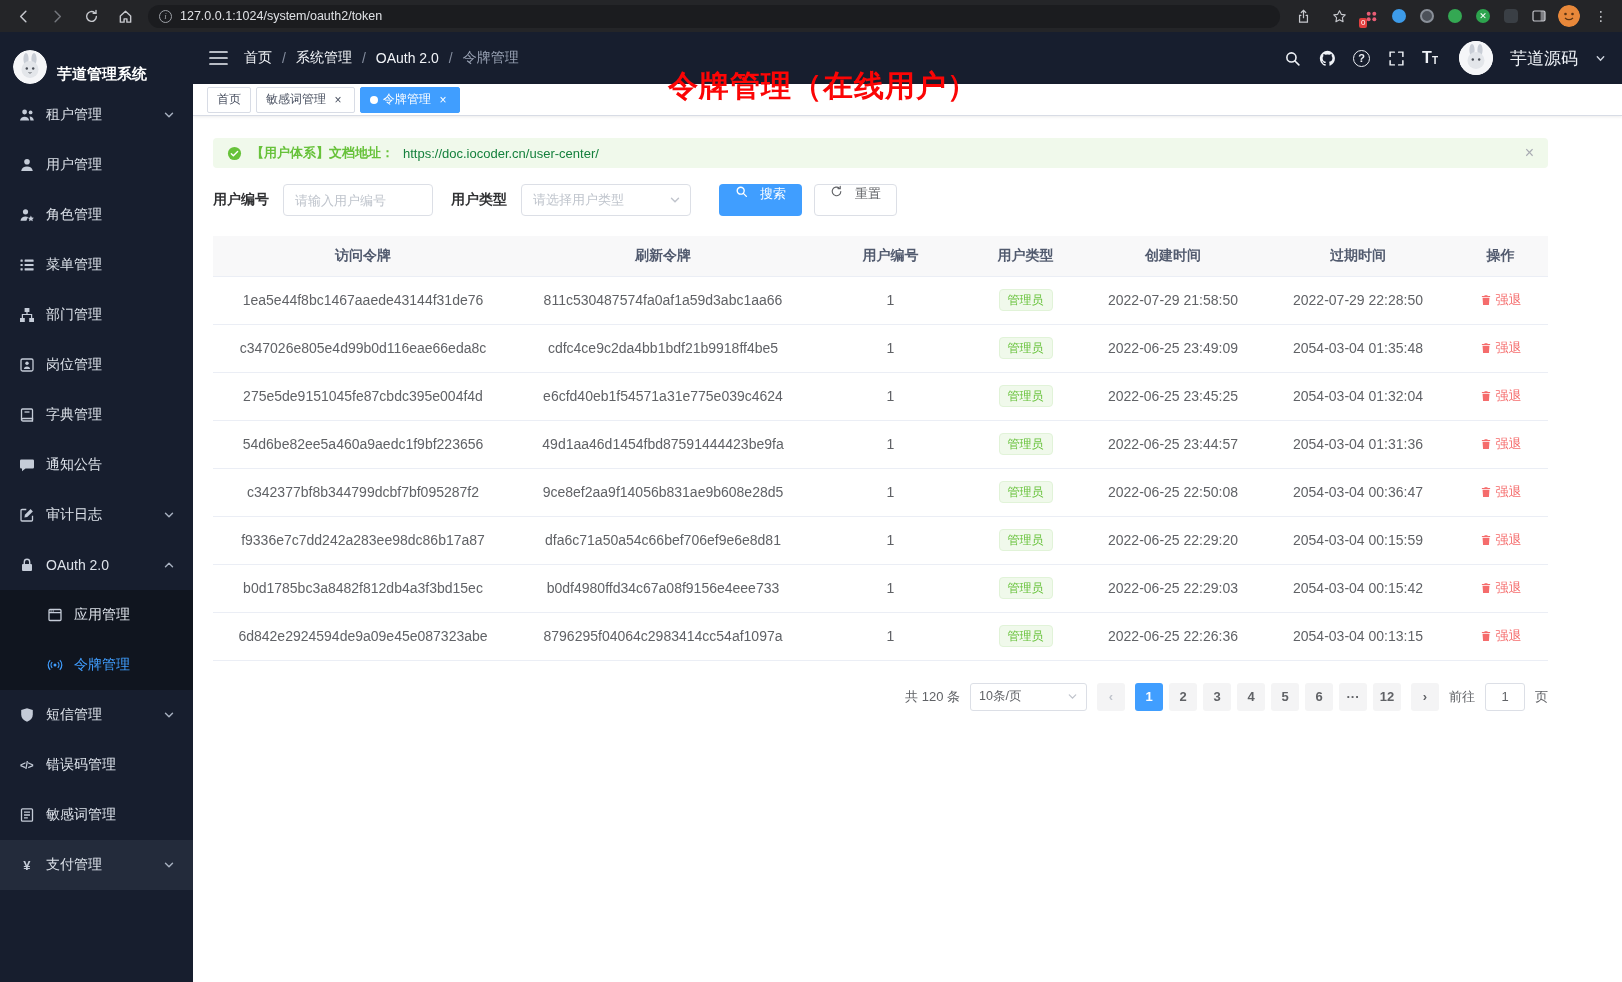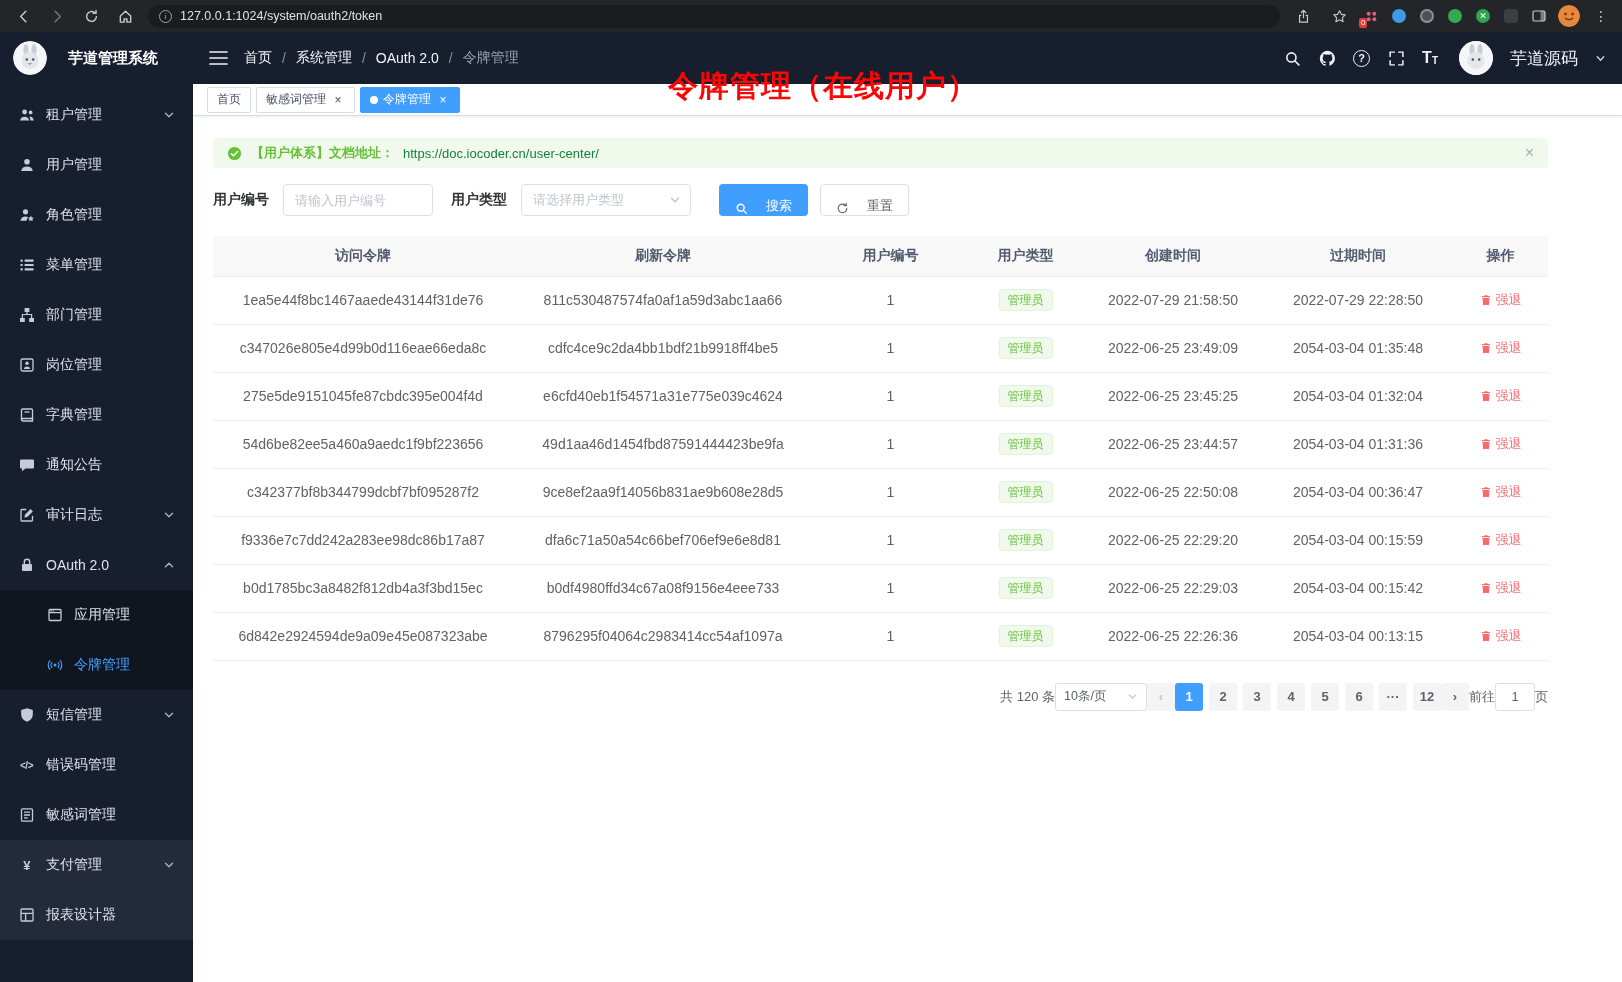--- a/index.html
+++ b/index.html
@@ -20,21 +20,21 @@
 .ext{width:18px;height:18px;display:flex;align-items:center;justify-content:center;position:relative;cursor:pointer}
 .ext .dotc{width:14px;height:14px;border-radius:50%}
 .ext .sqc{width:14px;height:14px;border-radius:4px}
 .ext-badge{position:absolute;bottom:-3px;left:-3px;background:#e03e3e;color:#fff;font-size:8px;line-height:10px;padding:0 2px;border-radius:2px}
 .kebab{color:#c6c8cd;font-size:14px;letter-spacing:0;cursor:pointer;padding:0 4px}
 .bavatar{width:22px;height:22px;border-radius:50%;overflow:hidden;cursor:pointer}
 
 
 .app{flex:1;display:flex;min-height:0}
 .sidebar{width:193px;background:#171e2e;display:flex;flex-direction:column;flex:0 0 auto}
-.logo{height:52px;display:flex;align-items:center;gap:21px;padding:0 13px;color:#fff;font-size:15px;font-weight:700;flex:0 0 auto}
+.logo{height:52px;display:flex;align-items:flex-end;gap:10px;padding:0 13px;color:#fff;font-size:15px;font-weight:700;flex:0 0 auto}
 .logo-img{width:34px;height:34px;border-radius:50%;overflow:hidden;flex:0 0 auto}
 .menu{flex:1;overflow:hidden;padding-top:6px}
 .mitem{height:50px;display:flex;align-items:center;padding:0 18px;gap:11px;font-size:14px;color:#dde2ea;cursor:pointer}
 .mitem .mi{color:#c5ccd8}
 .mitem.sub{padding-left:46px;background:#10151f}
 .mitem.active{color:#409eff}
 .mitem.active .mi{color:#409eff}
 .mitem.light{background:#232b3b}
 .mitem .chev{margin-left:auto;width:12px;height:12px;color:#a7b0bf;display:flex}
 .mitem .chev.up{transform:rotate(180deg)}
@@ -75,35 +75,35 @@
 .alert-label{color:#67c23a;font-weight:600}
 .alert-link{color:#15803d;cursor:pointer}
 .alert-close{position:absolute;right:14px;color:#a8abb2;font-size:16px;cursor:pointer;line-height:1}
 
 .filters{margin-top:16px;display:flex;align-items:center;font-size:14px}
 .flabel{font-weight:700;color:#303133;margin-right:14px;white-space:nowrap}
 .finput{width:150px;height:32px;border:1px solid #dcdfe6;border-radius:4px;padding:0 11px;font-size:13px;color:#606266;background:#fff;margin-right:18px;outline:none}
 .finput::placeholder{color:#bfc4cc}
 .fselect{width:170px;height:32px;border:1px solid #dcdfe6;border-radius:4px;padding:0 9px 0 11px;display:flex;align-items:center;justify-content:space-between;color:#bfc4cc;font-size:13px;margin-right:28px;cursor:pointer;background:#fff}
 .fselect .chev{width:12px;height:12px;color:#c0c4cc;display:flex}
-.btn{height:32px;border-radius:4px;font-size:13px;display:inline-flex;align-items:flex-end;gap:18px;padding:0 15px;cursor:pointer;border:1px solid transparent;white-space:nowrap}
+.btn{height:32px;border-radius:4px;font-size:13px;display:inline-flex;align-items:flex-start;gap:12px;padding:0 15px;cursor:pointer;border:1px solid transparent;white-space:nowrap}
 .btn svg{width:13px;height:13px}
 .btn-primary{background:#409eff;color:#fff;margin-right:12px}
 .btn-plain{background:#fff;border-color:#dcdfe6;color:#606266}
 
 .table{margin-top:20px;width:1335px;border-collapse:collapse;table-layout:fixed}
 .table th{height:40px;background:#f8f8f9;font-size:14px;font-weight:700;color:#515a6e;border-bottom:1px solid #ebeef5;text-align:center;white-space:nowrap}
 .table td{height:48px;font-size:14px;color:#606266;text-align:center;border-bottom:1px solid #ebeef5;white-space:nowrap;overflow:hidden}
 .badge{display:inline-block;background:#f0f9eb;border:1px solid #e1f3d8;color:#67c23a;font-size:12px;line-height:20px;padding:0 8px;border-radius:4px}
 .dlink{color:#f56c6c;font-size:13px;display:inline-flex;align-items:center;gap:3px;cursor:pointer}
 .dlink .mi{width:13px;height:13px;color:#f56c6c}
 .dlink .mi svg{width:12px;height:12px}
 
-.pager{margin-top:22px;width:1335px;display:flex;align-items:center;justify-content:flex-end;font-size:13px;color:#606266}
-.psize{width:92px;height:28px;border:1px solid #dcdfe6;border-radius:3px;display:flex;align-items:center;justify-content:space-between;padding:0 8px;font-size:12.5px;color:#606266;cursor:pointer;background:#fff}
+.pager{margin-top:22px;width:1335px;display:flex;align-items:center;justify-content:flex-end;gap:10px;font-size:13px;color:#606266}
+.psize{width:117px;height:28px;border:1px solid #dcdfe6;border-radius:3px;display:flex;align-items:center;justify-content:space-between;padding:0 8px;font-size:12.5px;color:#606266;cursor:pointer;background:#fff}
 .psize .chev{width:11px;height:11px;color:#c0c4cc;display:flex}
 .pgroup{display:flex;gap:6px}
 .pbtn{min-width:28px;height:28px;background:#f4f4f5;border-radius:3px;display:inline-flex;align-items:center;justify-content:center;font-size:13px;color:#606266;font-weight:600;cursor:pointer;padding:0 5px}
 .pbtn.active{background:#409eff;color:#fff}
 .pbtn.disabled{color:#c0c4cc;cursor:default}
 .goto-input{width:40px;height:28px;border:1px solid #dcdfe6;border-radius:3px;text-align:center;font-size:13px;color:#606266;outline:none}
 
 .annotation{position:absolute;left:668px;top:66px;font-size:30px;font-weight:800;color:#fb0505;white-space:nowrap;z-index:60;letter-spacing:1px}
 </style>
 </head>
@@ -374,29 +374,20 @@
           <div class="mitem light">
             <span class="mi">
               <span class="txtic" style="font-size:13px">¥</span>
             </span>
             <span class="mlabel">支付管理</span>
             <span class="chev ">
               <svg viewBox="0 0 12 12" fill="none" stroke="currentColor" stroke-width="1.4" stroke-linecap="round" stroke-linejoin="round">
                 <path d="M2.5 4.2L6 7.8l3.5-3.6"></path>
               </svg>
             </span>
-          </div>
-          <div class="mitem light">
-            <span class="mi">
-              <svg viewBox="0 0 16 16" fill="none" stroke="currentColor" stroke-width="1.3">
-                <rect x="2" y="2" width="12" height="12" rx="1"></rect>
-                <path d="M2 6.3h12M6.6 6.3V14"></path>
-              </svg>
-            </span>
-            <span class="mlabel">报表设计器</span>
           </div>
         </nav>
     </aside>
 
     <div class="main">
 
       <header class="topbar">
         <span class="hamburger">
             <svg viewBox="0 0 19 16" stroke="currentColor" stroke-width="1.7" stroke-linecap="round">
               <path d="M1 2h17M1 8h17M1 14h17"></path>

